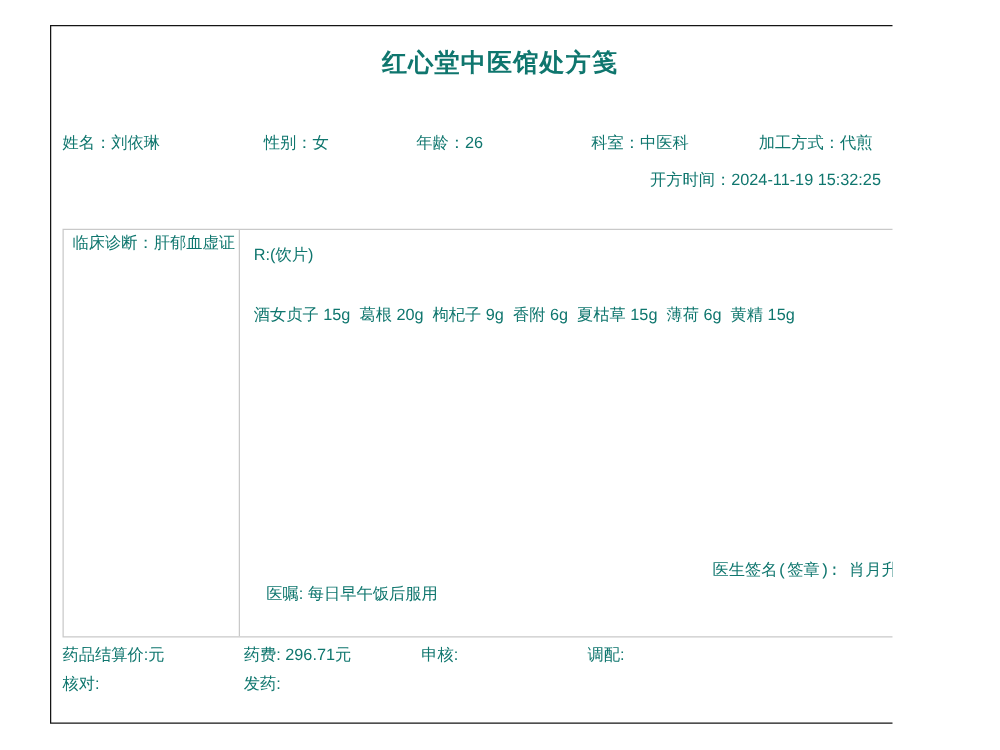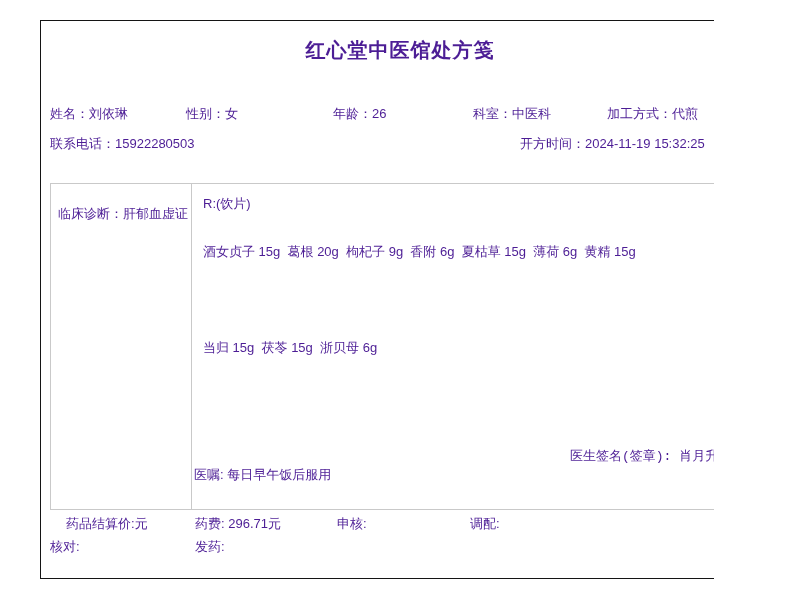--- a/index.html
+++ b/index.html
@@ -1,81 +1,79 @@
 <!DOCTYPE html>
 <html><head>
 <meta charset="utf-8">
 <style>
   html,body { margin:0; padding:0; background:#fff; }
   .sheet {
     position:relative; width:714px; height:600px; background:#ffffff;
     font-family:"Liberation Sans","DejaVu Sans",sans-serif;
-    font-size:13px; color:#4c1d95; overflow:hidden;
+    font-size:13px; color:#0f766e; overflow:hidden;
   }
   .abs { position:absolute; white-space:pre; line-height:1.25; }
   .outer-border {
     position:absolute; left:40px; top:20px; width:719px; height:559px;
     border:1px solid #141414; box-sizing:border-box;
   }
   .title {
     position:absolute; left:40px; top:37px; width:720px;
     text-align:center; font-size:20px; font-weight:bold; letter-spacing:1px;
   }
   .rx-table {
     position:absolute; left:50px; top:183px; width:695px; height:327px;
     border:1px solid #c9c9c9; box-sizing:border-box;
   }
   .rx-divider {
     position:absolute; left:140px; top:0; bottom:0; width:0;
     border-left:1px solid #c9c9c9;
   }
   .diag {
-    position:absolute; left:58px; top:204px; width:130px;
+    position:absolute; left:58px; top:184px; width:130px;
     line-height:20px; white-space:normal;text-align:center;
   }
   .med-line { white-space:pre-wrap; width:538px; }
   .doctor-sign {
     position:absolute; left:570px; top:446px; width:172px;
     line-height:21px; white-space:normal;font-family:Liberation Mono, monospace;
   }
 </style>
 </head>
 <body>
 
 <div class="sheet">
 
   <div class="outer-border"></div>
 
   <div class="title">红心堂中医馆处方笺</div>
 
   <span class="abs" style="left:50px;top:106px"><span>姓名：</span><span>刘依琳</span></span>
-  <span class="abs" style="left:186px;top:106px"><span>性别：</span><span>女</span></span>
+  <span class="abs" style="left:211px;top:106px"><span>性别：</span><span>女</span></span>
   <span class="abs" style="left:333px;top:106px"><span>年龄：</span><span>26</span></span>
   <span class="abs" style="left:473px;top:106px"><span>科室：</span><span>中医科</span></span>
   <span class="abs" style="left:607px;top:106px"><span>加工方式：</span><span>代煎</span></span>
 
-  <span class="abs" style="left:50px;top:136px"><span>联系电话：</span><span>15922280503</span></span>
   <span class="abs" style="left:520px;top:136px"><span>开方时间：</span><span>2024-11-19 15:32:25</span></span>
 
   <div class="rx-table">
     <div class="rx-divider"></div>
   </div>
 
   <div class="diag"><span>临床诊断：</span><span>肝郁血虚证</span></div>
 
   <span class="abs" style="left:203px;top:196px">R:(饮片)</span>
 
   <div class="abs med-line" style="left:203px;top:244px">酒女贞子 15g  葛根 20g  枸杞子 9g  香附 6g  夏枯草 15g  薄荷 6g  黄精 15g</div>
-  <div class="abs med-line" style="left:203px;top:340px">当归 15g  茯苓 15g  浙贝母 6g</div>
 
-  <span class="abs" style="left:194px;top:467px">医嘱: 每日早午饭后服用</span>
+  <span class="abs" style="left:213px;top:467px">医嘱: 每日早午饭后服用</span>
 
   <div class="doctor-sign"><span>医生签名(签章): </span><span>肖月升</span></div>
 
-  <span class="abs" style="left:66px;top:516px"><span>药品结算价:</span><span>元</span></span>
+  <span class="abs" style="left:50px;top:516px"><span>药品结算价:</span><span>元</span></span>
   <span class="abs" style="left:195px;top:516px"><span>药费: </span><span>296.71元</span></span>
   <span class="abs" style="left:337px;top:516px">申核:</span>
   <span class="abs" style="left:470px;top:516px">调配:</span>
 
   <span class="abs" style="left:50px;top:539px">核对:</span>
   <span class="abs" style="left:195px;top:539px">发药:</span>
 
 
 </div>
 

